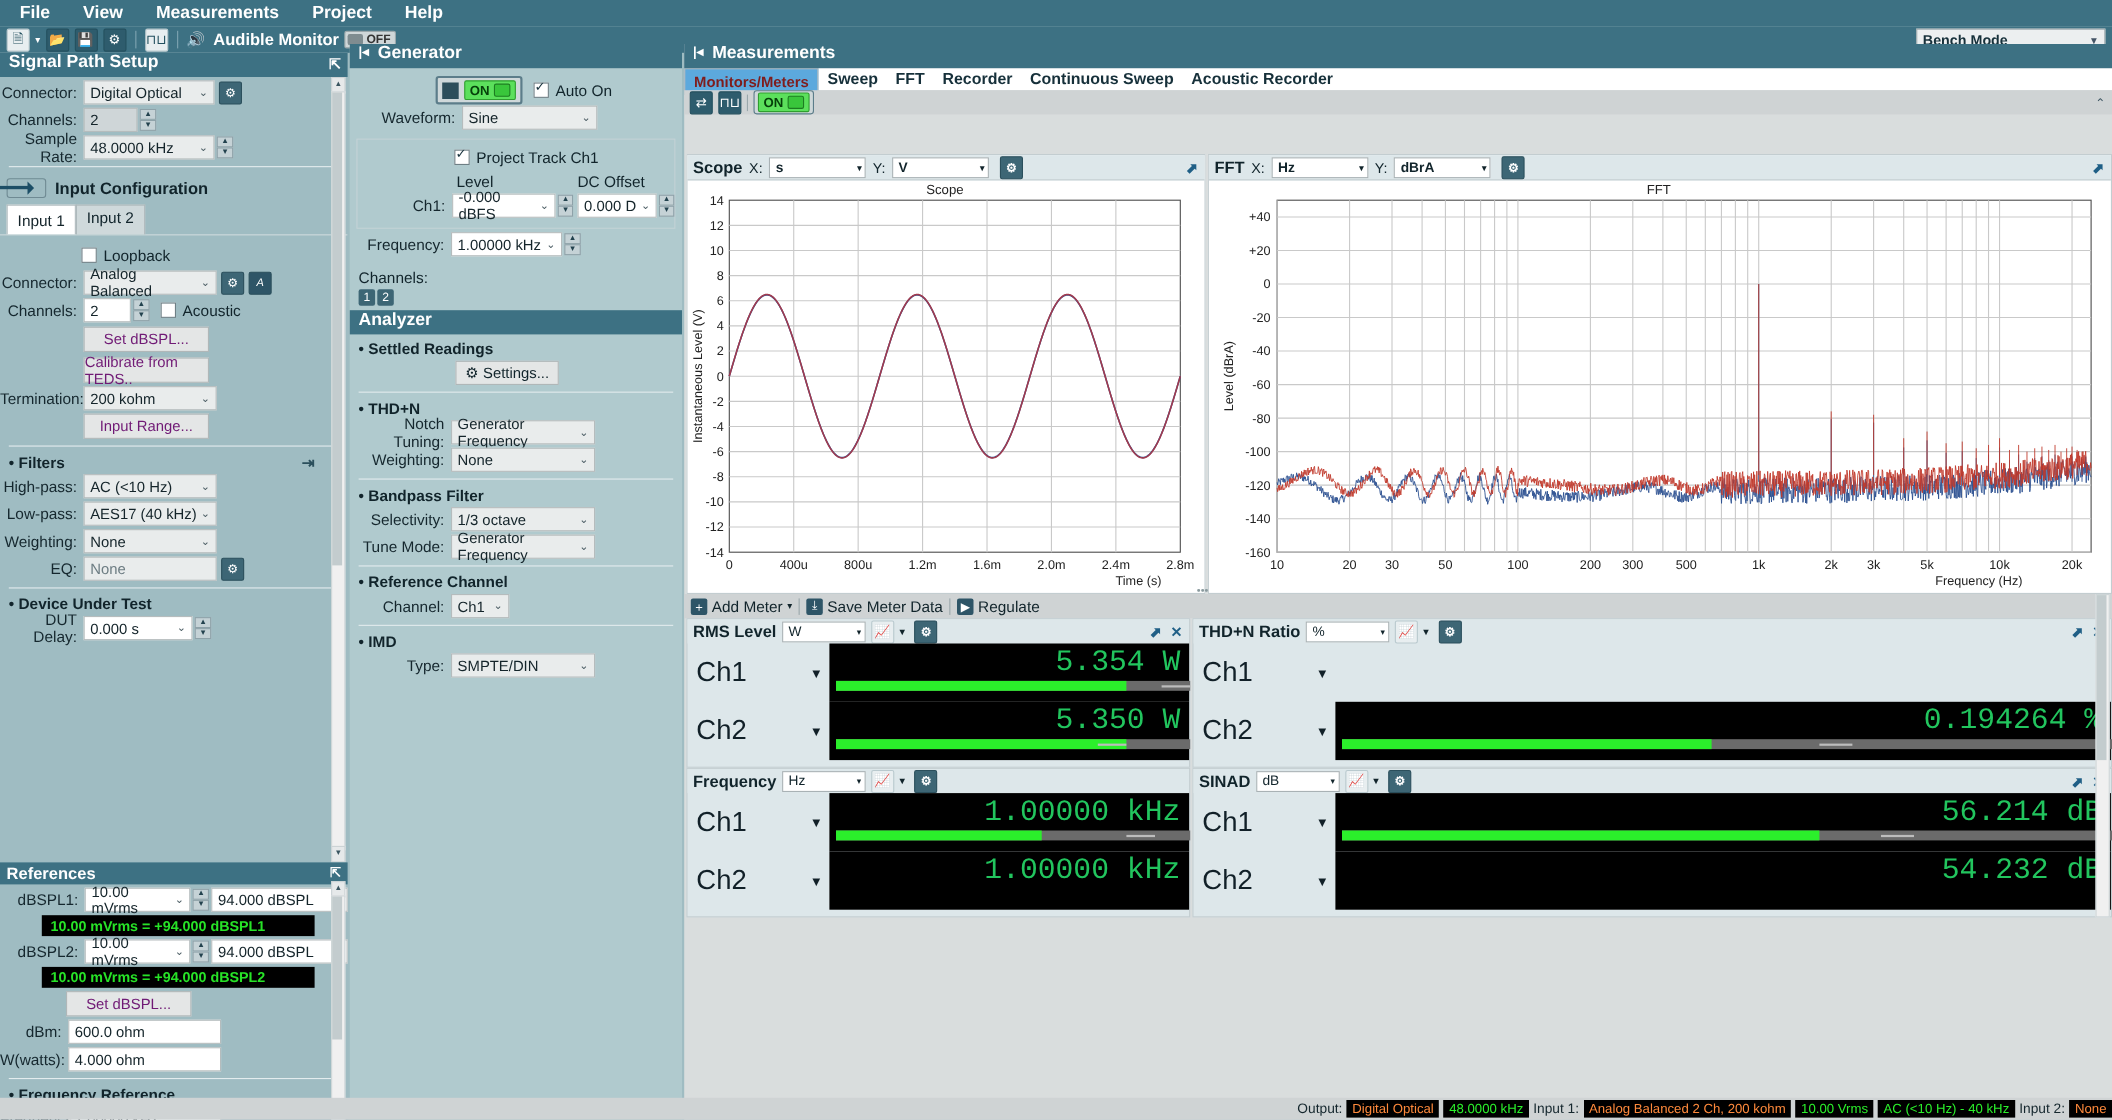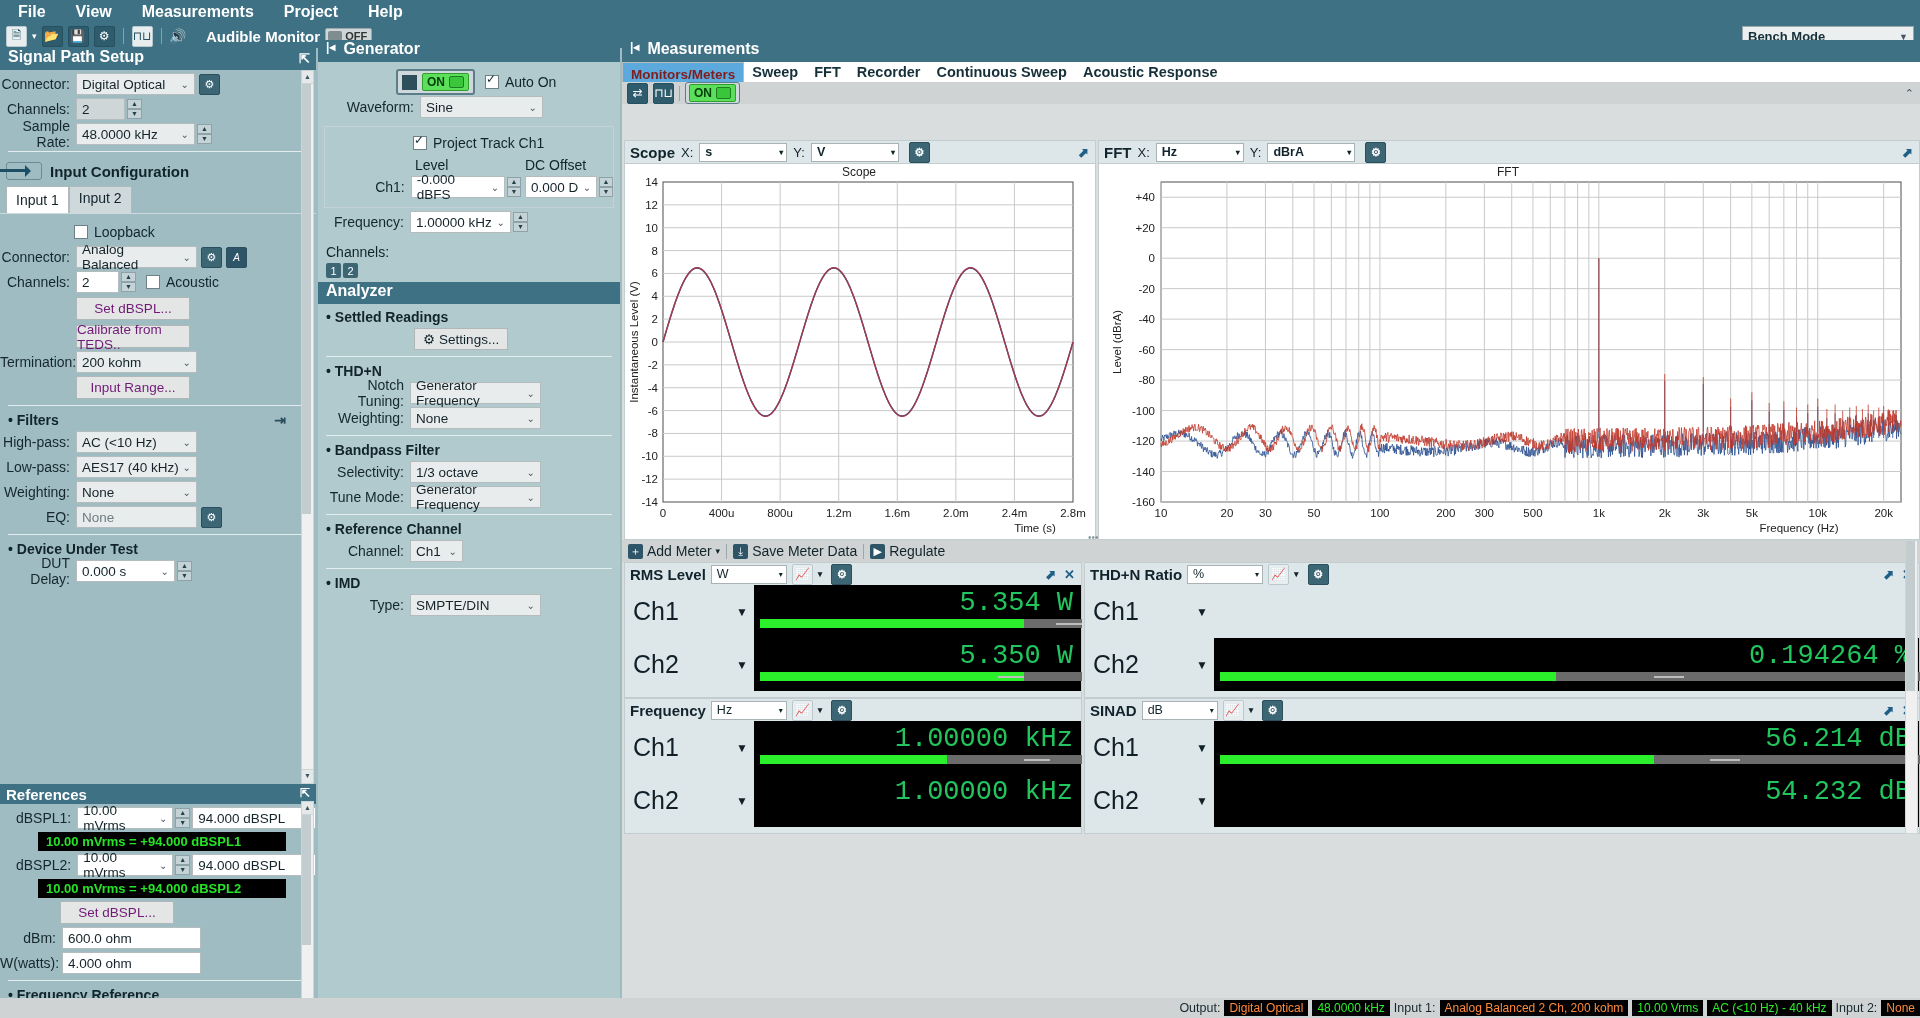--- a/index.html
+++ b/index.html
@@ -8,21 +8,21 @@
   .app{position:relative;width:1920px;height:1018px;}
 
   
   .menubar{height:24px;background:#3d7183;display:flex;align-items:center;padding-left:18px;gap:30px;}
   .menubar span{color:#fff;font-weight:bold;font-size:16px;cursor:default;}
   .toolbar{height:24px;background:#3d7183;display:flex;align-items:center;padding-left:6px;gap:5px;position:relative;}
   .tbtn{width:19px;height:19px;background:#2e5c6d;border:1px solid #24505f;border-radius:2px;
         display:flex;align-items:center;justify-content:center;color:#fff;font-size:12px;cursor:pointer;}
   .tbtn.lite{background:#e8eef0;color:#23505f;border-color:#b9c9ce;}
   .tsep{width:1px;height:16px;background:#7fa5b2;margin:0 3px;}
-  .audible{color:#fff;font-weight:bold;font-size:15px;margin-left:14px;}
+  .audible{color:#fff;font-weight:bold;font-size:15px;margin-left:2px;}
   .offtog{display:inline-flex;align-items:center;gap:3px;background:#cfd6d8;border:1px solid #9aa7ab;
           border-radius:2px;padding:1px 4px 1px 2px;font-size:11px;font-weight:bold;color:#333;}
   .offtog i{display:block;width:14px;height:10px;background:#7f8c90;border-radius:2px;}
   .benchmode{position:absolute;right:6px;top:2px;width:160px;height:19px;background:#eceff0;
              border:1px solid #9aa7ab;font-size:13px;font-weight:bold;display:flex;align-items:center;
              justify-content:space-between;padding:0 5px;color:#16303a;cursor:pointer;}
   .benchmode .cv{font-size:9px;color:#456;}
 
   
   .ptitle{height:22px;background:#3d7183;color:#fff;font-weight:bold;font-size:16px;
@@ -547,21 +547,21 @@
       <span style="margin-right:8px;font-size:12px">|◂</span>
       <span>Measurements</span>
     </div>
 
     <div class="meastabs">
       <div class="sel">Monitors/Meters</div>
       <div>Sweep</div>
       <div>FFT</div>
       <div>Recorder</div>
       <div>Continuous Sweep</div>
-      <div>Acoustic Response</div>
+      <div>Acoustic Recorder</div>
     </div>
 
     <div class="measbar">
       <div class="tbtn">⇄</div>
       <div class="tbtn">⊓⊔</div>
       <div class="msep"></div>
       <div class="onbtn" style="border-width:1px;padding:1px 3px">
         <span class="grn">
           <span>ON</span>
           <em></em>

